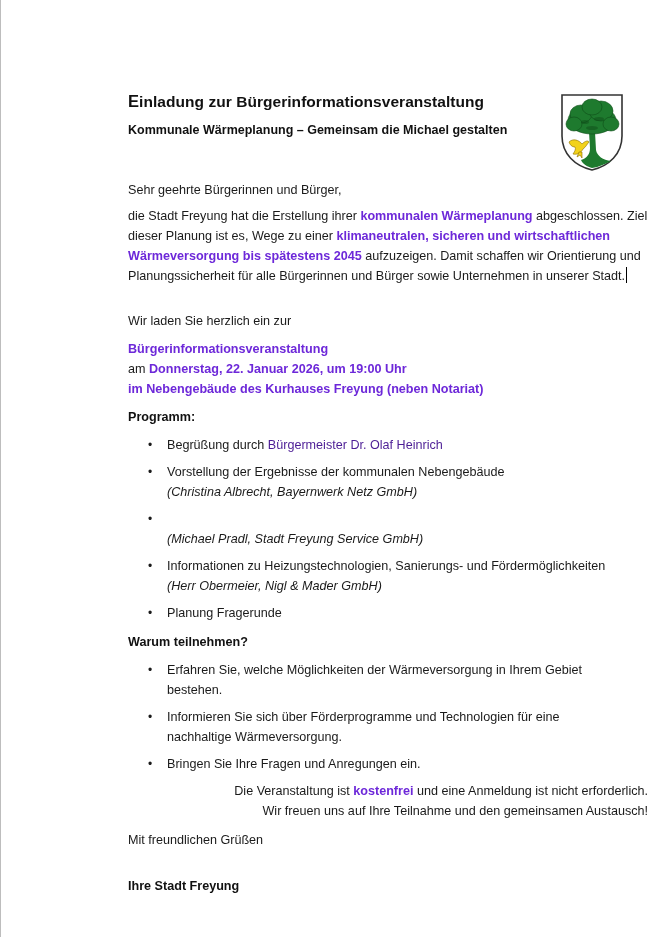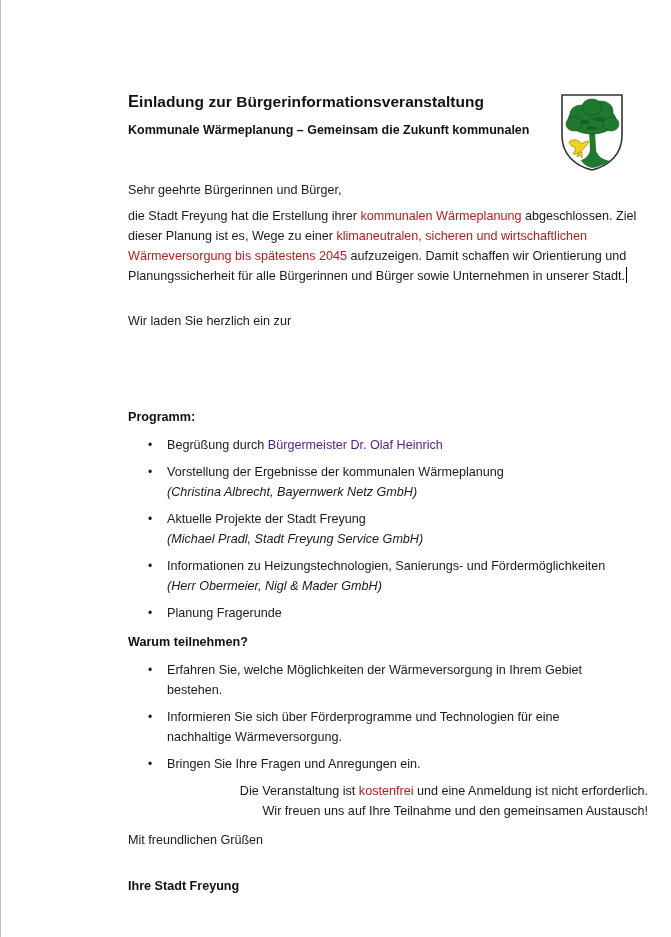--- a/index.html
+++ b/index.html
@@ -27,21 +27,21 @@
       position: absolute; left: 82px; top: 111px;
       font-size: 12.5px; font-weight: bold; color: #111;
     }
     .crest {
       position: absolute; left: 513px; top: 80px; width: 66px; height: 80px;
     }
     .body-text {
       position: absolute; left: 82px; width: 520px;
       font-size: 12.6px; line-height: 20px; color: #1a1a1a;
     }
-    .body-text b { font-weight: normal; color: #b91c1c; }
+    .body-text b { font-weight: bold; color: #6d28d9; }
     .cursor {
       display: inline-block; width: 1px; height: 16px; background: #000;
       vertical-align: -3px; margin-left: 1px;
     }
     .heading {
       position: absolute; left: 82px; font-size: 12.6px; font-weight: bold; color: #111;
     }
     .bullets {
       position: absolute; left: 82px; width: 520px; margin: 0; padding: 0; list-style: none;
     }
@@ -57,21 +57,21 @@
   </style>
 </head>
 <body>
 
 <div class="left-edge"></div>
 
 <div class="page">
 
   <div class="title"><span class="cap">E</span><span>inladung zur Bürgerinformationsveranstaltung</span></div>
 
-  <div class="subtitle">Kommunale Wärmeplanung – Gemeinsam die Zukunft kommunalen</div>
+  <div class="subtitle">Kommunale Wärmeplanung – Gemeinsam die Michael gestalten</div>
 
   <div class="crest">
     <svg width="66" height="80" viewBox="0 0 66 80">
       <path d="M3 3 H63 V44 C63 62 50 74 33 78 C16 74 3 62 3 44 Z" fill="#ffffff" stroke="#333" stroke-width="1.6"></path>
 
       <path d="M30 40 L36 40 L37 58 C38 64 44 68 52 69 C46 72 40 75 33 76 C27 74 24 72 22 68 C28 66 31 62 31 56 Z" fill="#1e7a2e"></path>
 
       <g fill="#1e7a2e" stroke="#0f4d19" stroke-width="0.6">
         <ellipse cx="33" cy="28" rx="24" ry="14"></ellipse>
         <ellipse cx="22" cy="22" rx="11" ry="9"></ellipse>
@@ -92,27 +92,32 @@
       </g>
     </svg>
   </div>
 
   <div class="body-text" style="top:168px;">Sehr geehrte Bürgerinnen und Bürger,</div>
 
   <div class="body-text" style="top:194px;"><span>die Stadt Freyung hat die Erstellung ihrer </span><b>kommunalen Wärmeplanung</b><span> abgeschlossen. Ziel dieser Planung ist es, Wege zu einer </span><b>klimaneutralen, sicheren und wirtschaftlichen Wärmeversorgung bis spätestens 2045</b><span> aufzuzeigen. Damit schaffen wir Orientierung und Planungssicherheit für alle Bürgerinnen und Bürger sowie Unternehmen in unserer Stadt.</span><span class="cursor"></span></div>
 
   <div class="body-text" style="top:299px;">Wir laden Sie herzlich ein zur</div>
 
+  <div class="body-text" style="top:327px;">
+    <div><b>Bürgerinformationsveranstaltung</b></div>
+    <div><span>am </span><b>Donnerstag, 22. Januar 2026, um 19:00 Uhr</b></div>
+    <div><b>im Nebengebäude des Kurhauses Freyung (neben Notariat)</b></div>
+  </div>
 
   <div class="heading" style="top:398px;">Programm:</div>
 
   <ul class="bullets" style="top:423px;">
     <li style="margin-bottom:7px;"><span class="dot">•</span><span>Begrüßung durch </span><b>Bürgermeister Dr. Olaf Heinrich</b></li>
-    <li style="margin-bottom:7px;"><span class="dot">•</span><span>Vorstellung der Ergebnisse der kommunalen Wärmeplanung</span><br><i>(Christina Albrecht, Bayernwerk Netz GmbH)</i></li>
-    <li style="margin-bottom:7px;"><span class="dot">•</span><span>Aktuelle Projekte der Stadt Freyung</span><br><i>(Michael Pradl, Stadt Freyung Service GmbH)</i></li>
+    <li style="margin-bottom:7px;"><span class="dot">•</span><span>Vorstellung der Ergebnisse der kommunalen Nebengebäude</span><br><i>(Christina Albrecht, Bayernwerk Netz GmbH)</i></li>
+    <li style="margin-bottom:7px;"><span class="dot">•</span><br><i>(Michael Pradl, Stadt Freyung Service GmbH)</i></li>
     <li style="margin-bottom:7px;"><span class="dot">•</span><span>Informationen zu Heizungstechnologien, Sanierungs- und Fördermöglichkeiten</span><br><i>(Herr Obermeier, Nigl &amp; Mader GmbH)</i></li>
     <li><span class="dot">•</span><span>Planung Fragerunde</span></li>
   </ul>
 
   <div class="heading" style="top:623px;">Warum teilnehmen?</div>
 
   <ul class="bullets" style="top:648px;">
     <li style="margin-bottom:7px; padding-right:60px;"><span class="dot">•</span><span>Erfahren Sie, welche Möglichkeiten der Wärmeversorgung in Ihrem Gebiet bestehen.</span></li>
     <li style="margin-bottom:7px; padding-right:60px;"><span class="dot">•</span><span>Informieren Sie sich über Förderprogramme und Technologien für eine nachhaltige Wärmeversorgung.</span></li>
     <li><span class="dot">•</span><span>Bringen Sie Ihre Fragen und Anregungen ein.</span></li>

